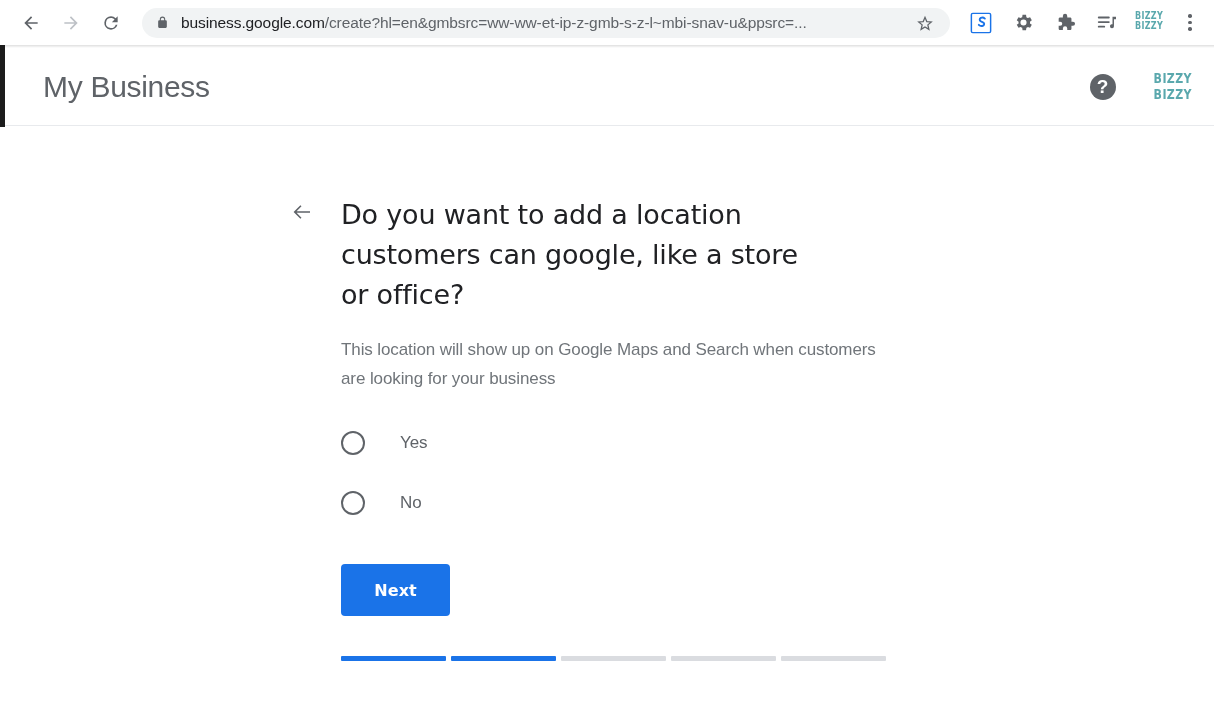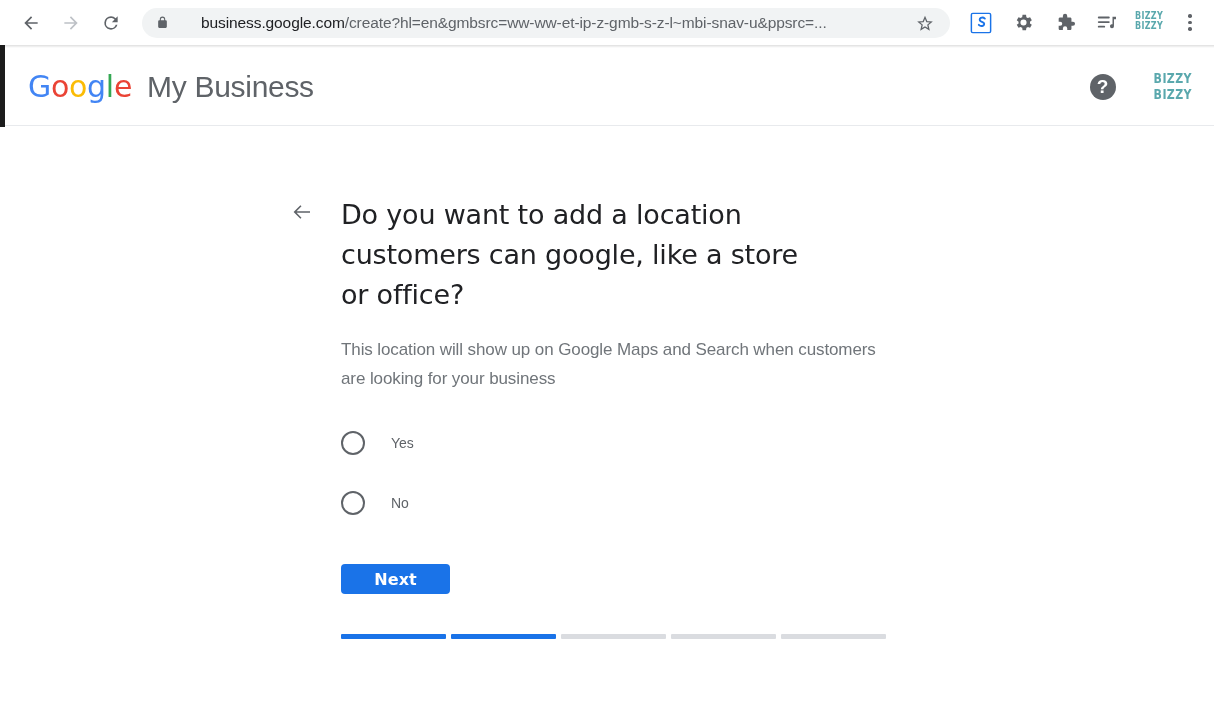--- a/index.html
+++ b/index.html
@@ -44,21 +44,20 @@
     padding: 0 12px 0 14px;
   }
   .lock-icon { flex: 0 0 auto; margin-right: 12px; display: flex; }
   .url-text {
     flex: 1 1 auto;
     font-size: 15.5px;
     color: #5f6368;
     white-space: nowrap;
     overflow: hidden;
     letter-spacing: -0.1px;
-    margin-left: 20px;
   }
   .url-text .host { color: #202124; }
   .star-btn {
     flex: 0 0 auto;
     width: 26px; height: 26px;
     display: flex; align-items: center; justify-content: center;
     margin-left: 4px;
   }
 
   .ext-tray {
@@ -231,32 +230,32 @@
     margin-bottom: 34px;
   }
   .radio-mark {
     width: 24px; height: 24px;
     border: 2px solid #5f6368;
     border-radius: 50%;
     background: transparent;
     flex: 0 0 auto;
   }
   .radio-label {
-    margin-left: 26px;
-    font-size: 14px;
+    margin-left: 35px;
+    font-size: 17px;
     color: #5f6368;
     letter-spacing: -0.1px;
   }
 
   .next-btn {
     display: inline-flex;
     align-items: center;
     justify-content: center;
     width: 109px;
-    height: 30px;
+    height: 52px;
     margin-top: 14px;
     background: #1a73e8;
     border: none;
     border-radius: 4px;
     color: #ffffff;
     font-family: "DejaVu Sans", sans-serif;
     font-size: 16px;
     font-weight: 700;
     letter-spacing: 0.1px;
     cursor: pointer;
@@ -361,21 +360,20 @@
 </div>
 <div class="toolbar-shadow"></div>
 
 <div class="window-edge-top"></div>
 <div class="window-edge-mid"></div>
 <div class="window-edge-bottom"></div>
 
 <div class="page-header">
 
   <div class="gmb-logo">
-    <span class="goog"><span class="b">G</span><span class="r">o</span><span class="y">o</span><span class="b">g</span><span class="g">l</span><span class="r">e</span></span>
     <span class="mybiz">My Business</span>
   </div>
 
   <div class="header-right">
     <div class="help-circle">
         <span>?</span>
       </div>
     <div class="bizzy-header-logo">
       <div>BIZZY</div>
       <div>BIZZY</div>

